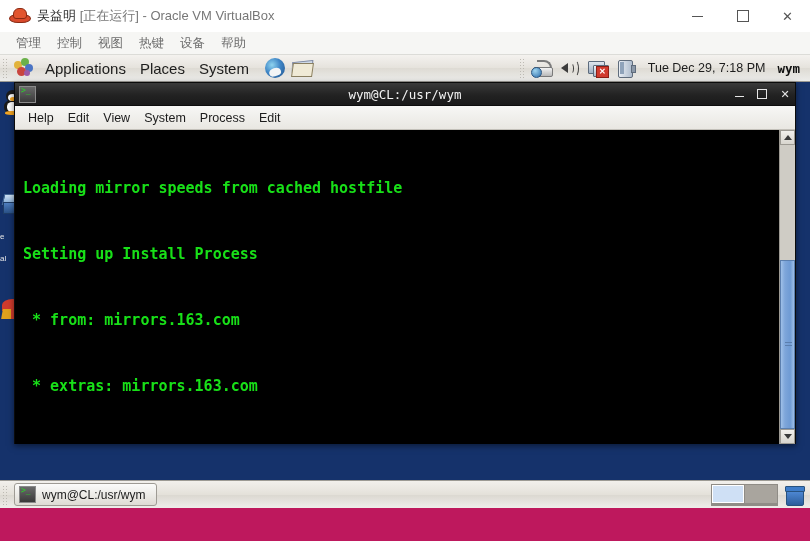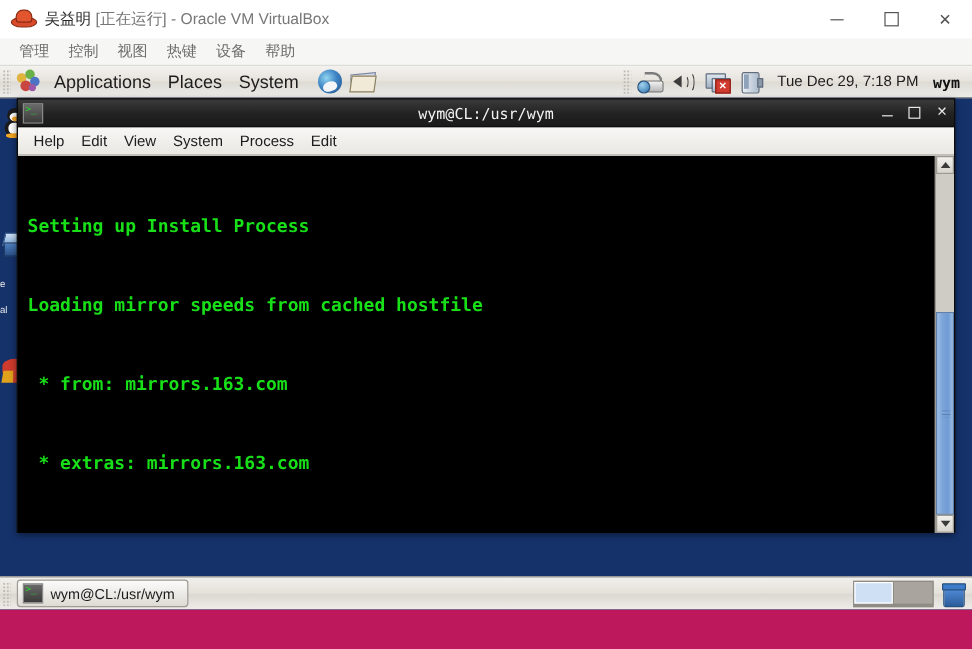--- a/index.html
+++ b/index.html
@@ -553,22 +553,22 @@
         <div class="term-menu">Help</div>
         <div class="term-menu">Edit</div>
         <div class="term-menu">View</div>
         <div class="term-menu">System</div>
         <div class="term-menu">Process</div>
         <div class="term-menu">Edit</div>
       </div>
 
       <div class="term-body">
         <div class="term-screen">
+          <div class="term-line">Loading mirror speeds from cached hostfile</div>
           <div class="term-line">Setting up Install Process</div>
-          <div class="term-line">Loading mirror speeds from cached hostfile</div>
           <div class="term-line"> * from: mirrors.163.com</div>
           <div class="term-line"> * extras: mirrors.163.com</div>
           <div class="term-line"> * updates: centos.ustc.edu.cn</div>
           
           
           
           
           
           
           

